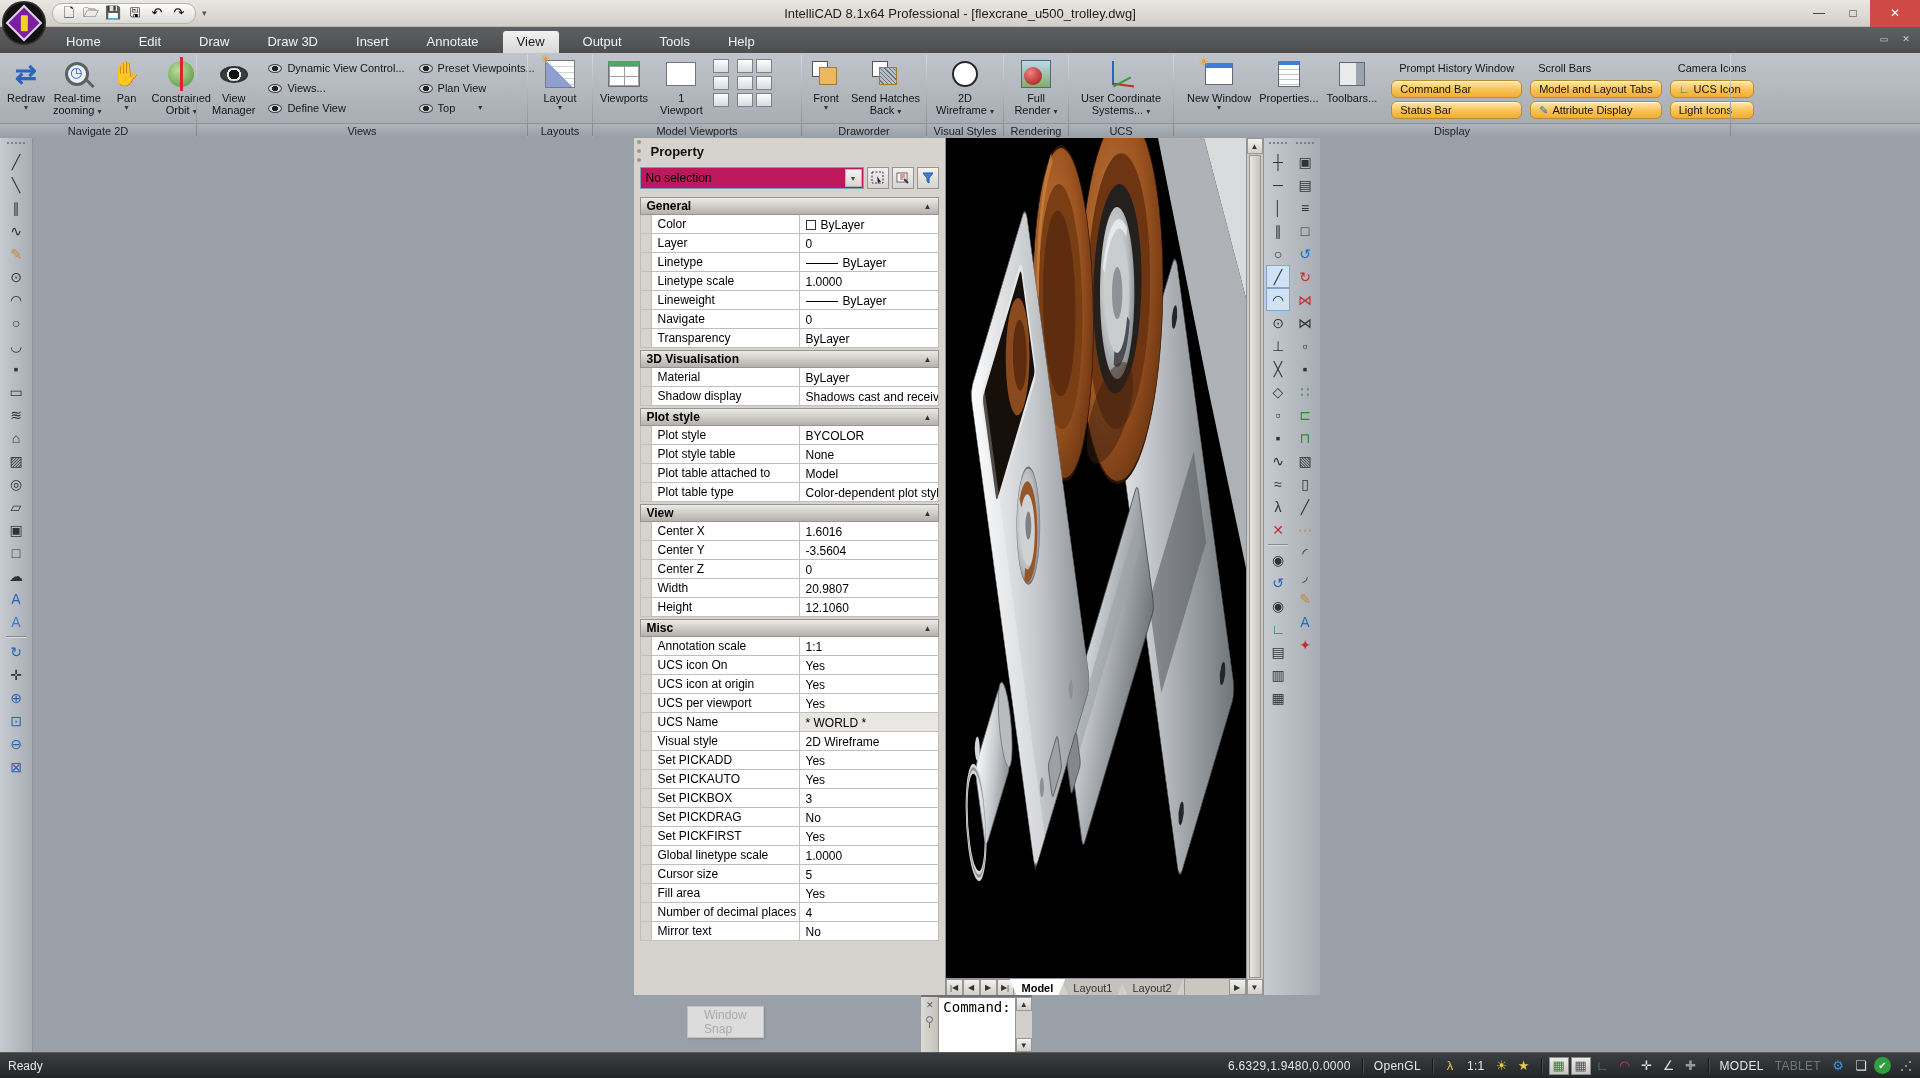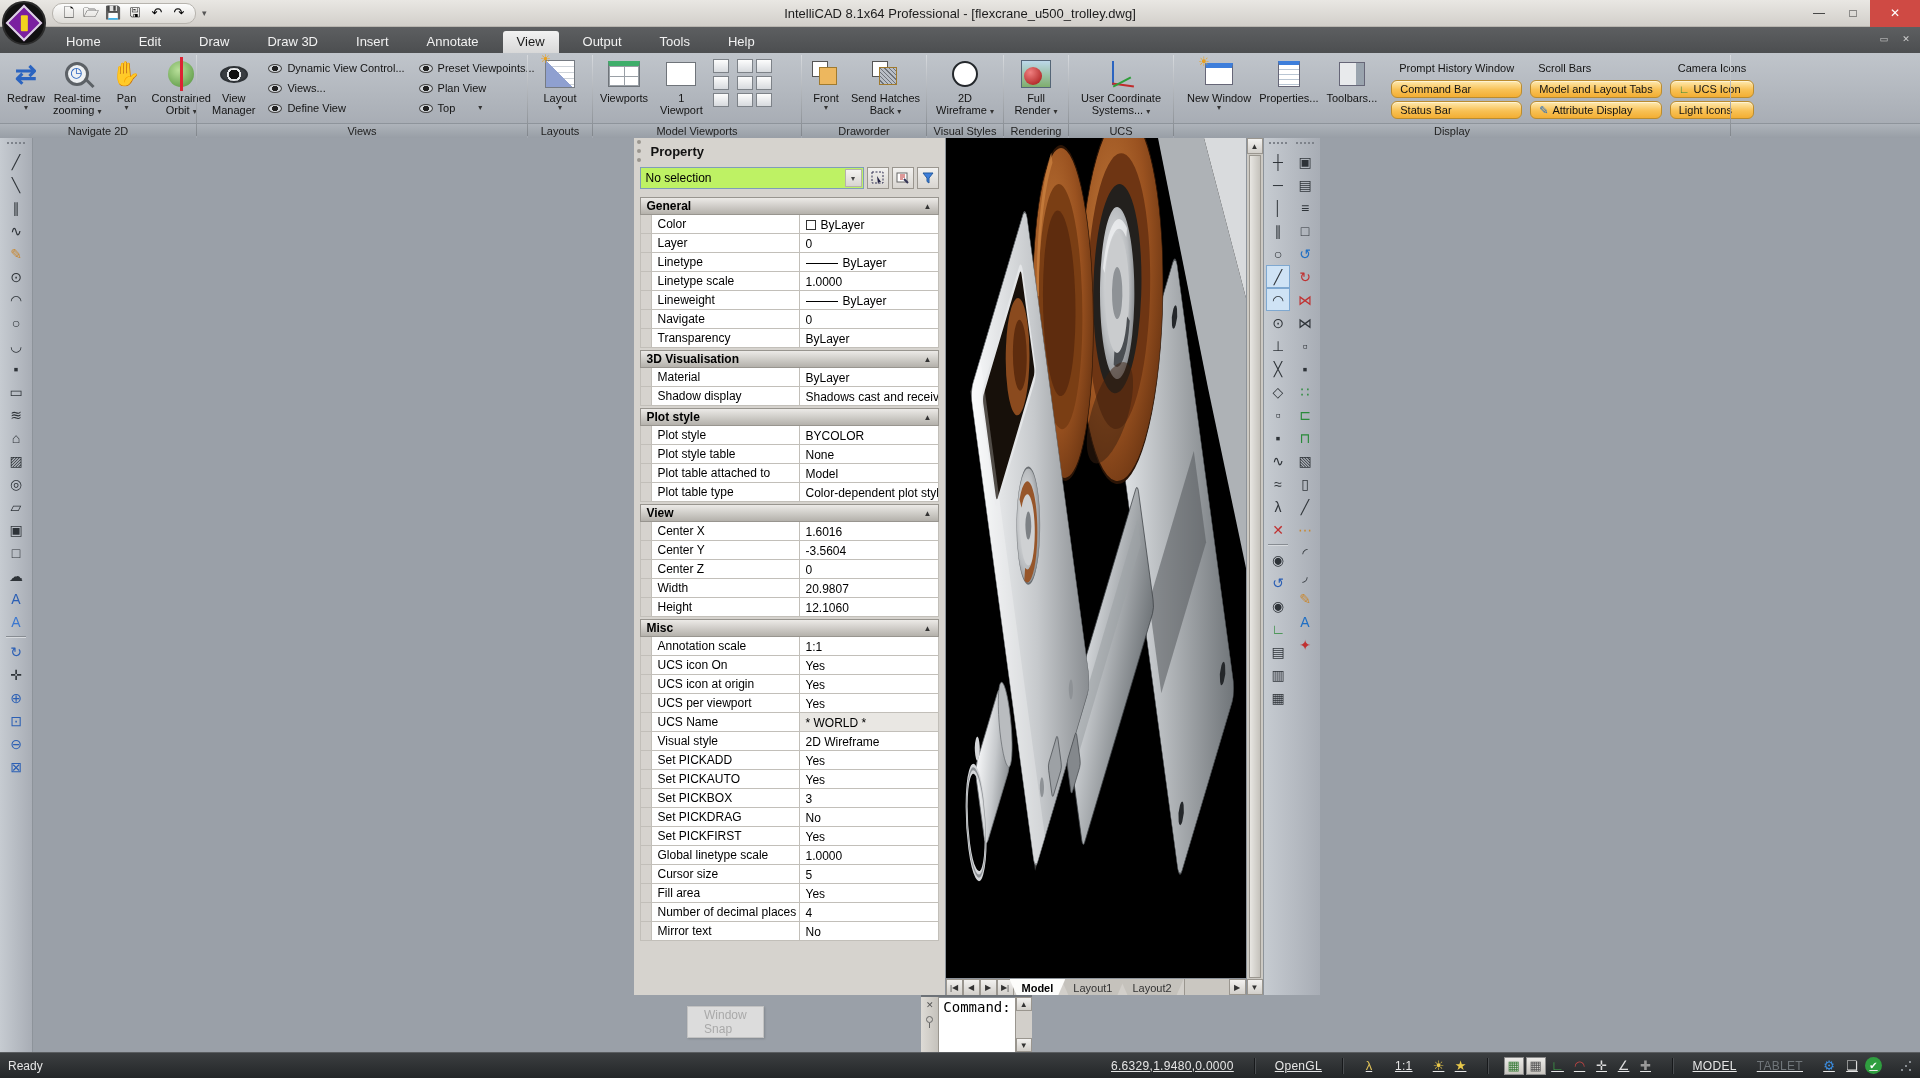--- a/index.html
+++ b/index.html
@@ -90,21 +90,21 @@
   .ticon { width:24px; height:23px; display:flex; align-items:center; justify-content:center; font-size:14px; color:#2e3338; cursor:default; border:1px solid transparent; flex:0 0 23px;}
   .ticon.active { background:#cfe3f5; border:1px solid #7fa8d0;}
   .tsep { width:20px; height:1px; background:#878c92; box-shadow:0 1px 0 #d7dade; margin:3px 0; flex:0 0 1px;}
   .center-col { flex:1; display:flex; flex-direction:column; min-width:0;align-items:center;}
   .main-row { flex:1; display:flex; min-height:0;}
 
   
   .prop-panel { width:312px; background:#d6d3ce; border-right:1px solid #8d939a; display:flex; flex-direction:column; overflow:hidden;}
   .prop-title { height:22px; display:flex; align-items:center; padding-left:10px; font-size:13px; font-weight:bold; color:#111; border-left:4px dotted #9a968f; margin:2px 0 0 3px;}
   .prop-selrow { display:flex; gap:3px; padding:5px 6px 6px; align-items:center;}
-  .psel { flex:1; height:22px; background:#bef264; border:1px solid #7f9db9; display:flex; align-items:center; font-size:12px; padding-left:5px; color:#000; position:relative;}
+  .psel { flex:1; height:22px; background:#be185d; border:1px solid #7f9db9; display:flex; align-items:center; font-size:12px; padding-left:5px; color:#000; position:relative;}
   .psel .arr { position:absolute; right:1px; top:1px; bottom:1px; width:17px; background:linear-gradient(#f4f3f1,#d8d5d0); border:1px solid #b5b2ac; display:flex; align-items:center; justify-content:center; font-size:8px; color:#444;}
   .pselbtn { width:22px; height:22px; background:linear-gradient(#f2f1ef,#d8d5d0); border:1px solid #9a968f; display:flex; align-items:center; justify-content:center;}
   .pselbtn svg { display:block;}
   #prop-grid { margin:0 6px; overflow:hidden;}
   .phead { height:18px; background:linear-gradient(#eceae7,#b4b1ab); border:1px solid #98958f; display:flex; align-items:center; justify-content:space-between; padding:0 6px; font-size:12px; font-weight:bold; color:#000; margin-top:2px;}
   .parrow { font-size:8px; color:#333;}
   .prow { display:flex; height:19px; font-size:12px; background:#fff; border:1px solid #c2bfb9; border-top:none;}
   .pgut { width:11px; background:#d6d3ce; border-right:1px solid #c2bfb9;}
   .plabel { width:148px; padding:2px 4px 0 6px; color:#000; border-right:1px solid #c2bfb9; overflow:hidden; white-space:nowrap;}
   .pvalue { flex:1; padding:2px 4px 0 6px; color:#000; display:flex; align-items:center; gap:5px; overflow:hidden; white-space:nowrap;}
@@ -136,21 +136,21 @@
   .cmd-pin::after { content:""; position:absolute; left:2px; top:6px; width:1px; height:5px; background:#666;}
   .cmd-main { flex:1; display:flex; flex-direction:column; font-family:"DejaVu Sans Mono","Liberation Mono",monospace; font-size:14px; color:#000;}
   .cmd-hist { padding:1px 4px; line-height:16px; flex:1;}
   .cmd-input { border-top:1px solid #8a8f94; padding:1px 4px; height:20px; line-height:17px;}
   .cmd-ghost { position:absolute; right:268px; top:9px; background:#dcdcdc; border:1px solid #c2c2c2; color:#a9a9a9; font-size:12px; padding:1px 16px; box-shadow:1px 1px 2px rgba(0,0,0,.15);}
   .cmd-scroll { width:17px; background:#d2cfca; border-left:1px solid #9a968f; display:flex; flex-direction:column; justify-content:space-between;}
   .cmd-scroll .vsb { flex:0 0 14px; height:14px;}
 
   
   .statusbar { height:26px; background:linear-gradient(#3c3f41,#232628); display:flex; align-items:center; padding:0 8px; color:#e6e6e6; font-size:12px; flex:0 0 26px; border-top:1px solid #5a5d60;}
-  .sb-right { margin-left:auto; display:flex; align-items:center; gap:12px;text-decoration:underline;}
+  .sb-right { margin-left:auto; display:flex; align-items:center; gap:3px;}
   .sbsep { width:1px; height:16px; background:#17191b; box-shadow:1px 0 0 #4a4d50; margin:0 4px;}
   .sbic { width:20px; height:18px; display:flex; align-items:center; justify-content:center; font-size:13px;}
   .sbic.boxed { background:linear-gradient(#ecebe8,#c8c5bf); border:1px solid #8b8b8b; color:#333;}
   .sbic.roundchk { width:17px; height:17px; border-radius:50%; background:#2f9e3f; color:#fff; font-size:10px;}
   .sbtext { padding:0 4px; letter-spacing:.3px;}
   .sbtext.dim { color:#70767a;}
   .sb-grip { width:12px; height:12px; margin-left:6px; background:
      radial-gradient(circle at 10px 2px,#8a8f94 1.3px,transparent 1.5px),
      radial-gradient(circle at 10px 10px,#8a8f94 1.3px,transparent 1.5px),
      radial-gradient(circle at 2px 10px,#8a8f94 1.3px,transparent 1.5px),

